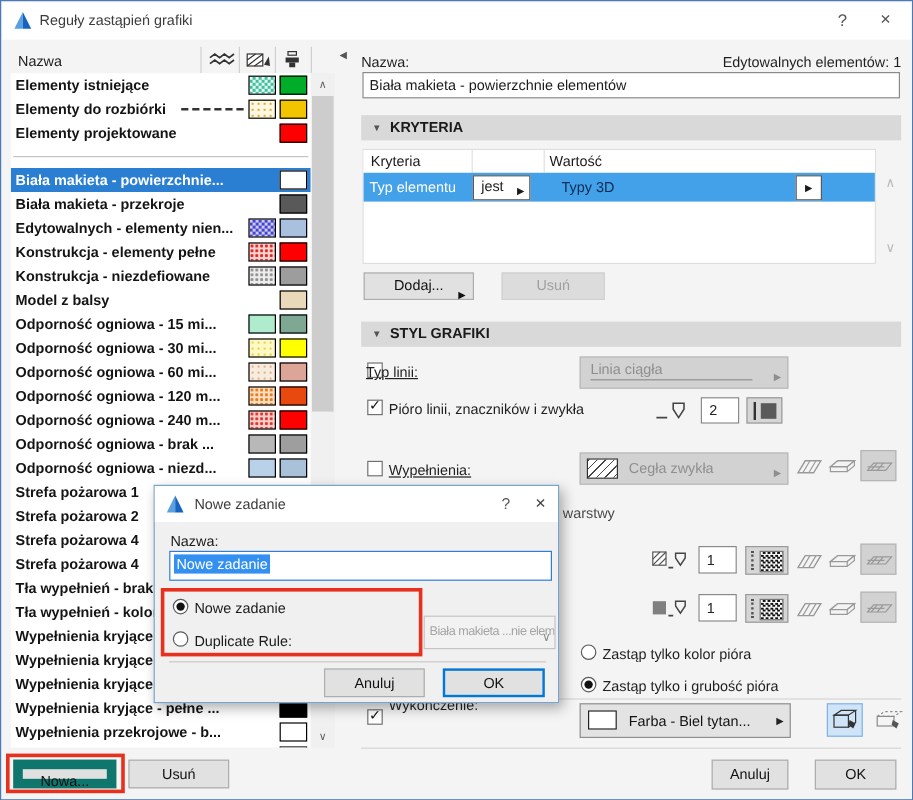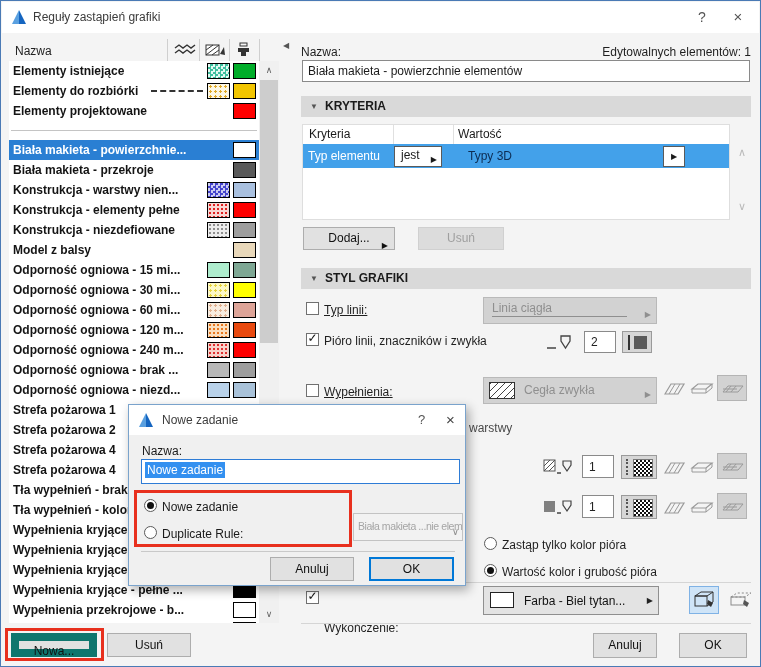--- a/index.html
+++ b/index.html
@@ -134,21 +134,21 @@
       <div class="list-sep"></div>
       <div class="lrow sel">
         <span class="llbl">Biała makieta - powierzchnie...</span>
         <span class="lsw lcol" style="background: rgb(255, 255, 255);"></span>
       </div>
       <div class="lrow">
         <span class="llbl">Biała makieta - przekroje</span>
         <span class="lsw lcol" style="background: rgb(89, 89, 89);"></span>
       </div>
       <div class="lrow">
-        <span class="llbl">Konstrukcja - warstwy nien...</span>
+        <span class="llbl">Edytowalnych - elementy nien...</span>
         <span class="lsw lpat" style="background: conic-gradient(rgb(68, 68, 204) 0deg, rgb(68, 68, 204) 25%, rgb(204, 204, 242) 0deg, rgb(204, 204, 242) 50%, rgb(68, 68, 204) 0deg, rgb(68, 68, 204) 75%, rgb(204, 204, 242) 0deg) 0px 0px / 5px 5px;"></span>
         <span class="lsw lcol" style="background: rgb(169, 192, 223);"></span>
       </div>
       <div class="lrow">
         <span class="llbl">Konstrukcja - elementy pełne</span>
         <span class="lsw lpat" style="background-color: rgb(249, 214, 210); background-image: radial-gradient(rgb(224, 32, 32) 1.1px, rgba(0, 0, 0, 0) 1.25px); background-size: 4px 4px;"></span>
         <span class="lsw lcol" style="background: rgb(254, 0, 0);"></span>
       </div>
       <div class="lrow">
         <span class="llbl">Konstrukcja - niezdefiowane</span>
@@ -280,21 +280,21 @@
     <span class="abs" style="right:6px;top:7px;font-size:8px;">▶</span>
   </div>
   <div class="abs btn disabled" style="left:417px;top:226px;width:86px;height:23px;line-height:21px;">Usuń</div>
 
   <div class="abs secbar" style="top:267px;">
     <span class="tri">▼</span>
     <span>STYL GRAFIKI</span>
   </div>
 
   <div class="abs cb" style="left:305px;top:301px;"></div>
-  <div class="abs rlabel" style="left:323px;top:302px;text-decoration:underline;">Typ linii:</div>
+  <div class="abs rlabel" style="left:304px;top:302px;text-decoration:underline;">Typ linii:</div>
   <div class="abs drop" style="left:482px;top:296px;width:174px;height:27px;">
     <span class="abs" style="left:8px;top:3px;">Linia ciągła</span>
     <span class="abs" style="left:8px;bottom:6px;width:135px;border-top:1px solid #8f8f8f;"></span>
     <span class="arr">▶</span>
   </div>
 
   <div class="abs cb" style="left:305px;top:332px;"><span>✓</span></div>
   <div class="abs rlabel" style="left:323px;top:333px;">Pióro linii, znaczników i zwykła</div>
   <div class="abs" style="left:544px;top:331px;">
     <svg width="32" height="20">
@@ -395,26 +395,26 @@
   <div class="abs iconbtn" style="left:716px;top:492px;width:30px;height:26px;">
     <svg width="28" height="24" style="margin:1px;">
         <polygon points="4,15 9,9 24,9 19,15" fill="none" stroke="#9a9a9a"></polygon>
         <path d="M7 15 L12 9 M12 15 L17 9 M4 12 h14" stroke="#9a9a9a"></path>
       </svg>
   </div>
 
   <div class="abs radio" style="left:483px;top:536px;"></div>
   <div class="abs rlabel" style="left:501px;top:537px;">Zastąp tylko kolor pióra</div>
   <div class="abs radio on" style="left:483px;top:563px;"></div>
-  <div class="abs rlabel" style="left:501px;top:564px;">Wartość kolor i grubość pióra</div>
+  <div class="abs rlabel" style="left:501px;top:564px;">Zastąp tylko i grubość pióra</div>
 
   <div class="abs hr" style="left:300px;top:581px;width:450px;"></div>
 
   <div class="abs cb" style="left:305px;top:590px;"><span>✓</span></div>
-  <div class="abs rlabel" style="left:323px;top:620px;">Wykończenie:</div>
+  <div class="abs rlabel" style="left:323px;top:580px;">Wykończenie:</div>
   <div class="abs drop en" style="left:482px;top:585px;width:176px;height:29px;">
     <span class="abs" style="left:6px;top:5px;width:24px;height:16px;background:#fff;border:1px solid #222;"></span>
     <span class="abs" style="left:40px;top:7px;">Farba - Biel tytan...</span>
     <span class="arr" style="bottom:9px;">▶</span>
   </div>
   <div class="abs iconbtn hl" style="left:688px;top:585px;width:30px;height:28px;">
     <svg width="26" height="24" style="margin:1px;">
         <polygon points="4,8 10,4 22,4 16,8" fill="none" stroke="#333"></polygon>
         <rect x="4" y="8" width="12" height="10" fill="none" stroke="#333"></rect>
         <path d="M22 4 v10 l-6 4" fill="none" stroke="#333"></path>

